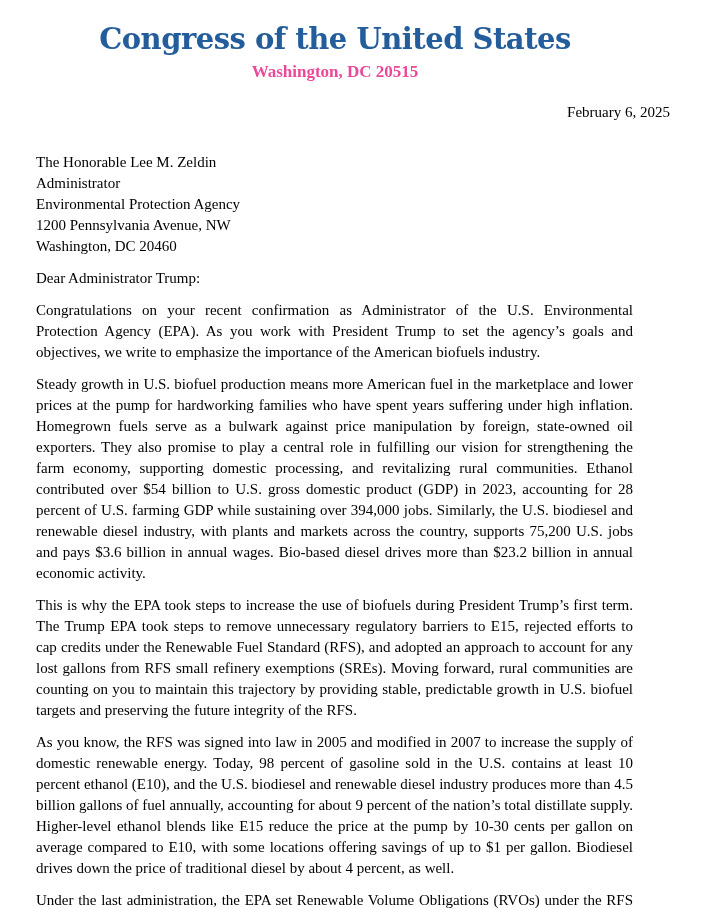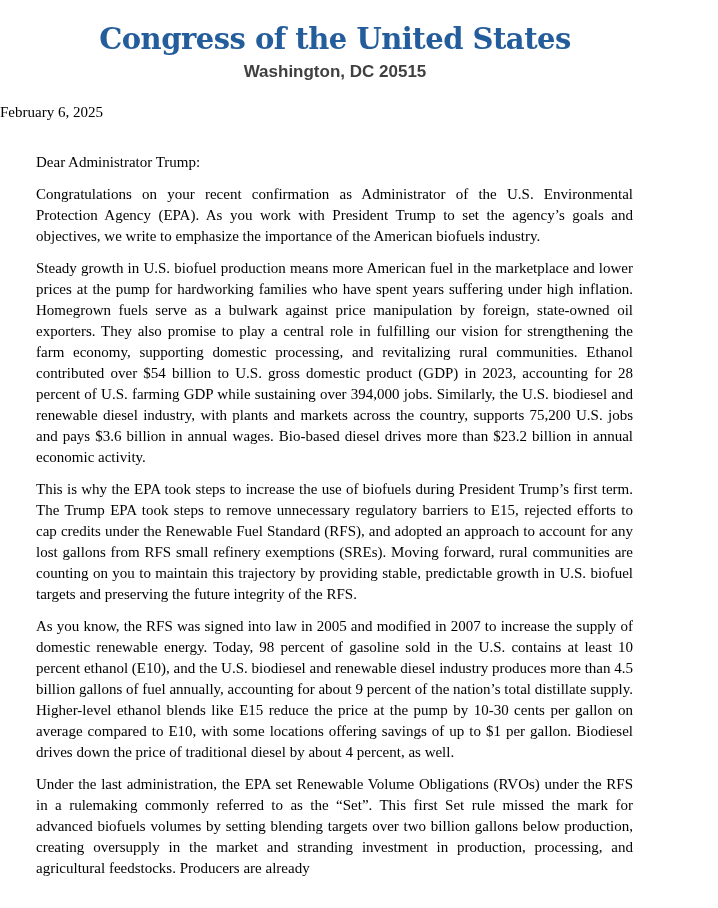--- a/index.html
+++ b/index.html
@@ -25,29 +25,29 @@
     margin: 0;
     font-family: "DejaVu Serif", serif;
     font-weight: 700;
     font-size: 29px;
     line-height: 34px;
     letter-spacing: -0.5px;
     color: #245d9b;
   }
   .letterhead-subtitle {
     margin: 4px 0 0 0;
-    font-family: Liberation Sans, sans-serif;
+    font-family: Liberation Serif, serif;
     font-weight: 700;
     font-size: 17px;
     line-height: 24px;
-    color: #404040;
+    color: #ec4899;
   }
   .date-line {
     margin-top: 18px;
-    text-align: left;
+    text-align: right;
     font-size: 15px;
     line-height: 21px;
   }
   .content {
     margin: 29px 37px 0 36px;
     font-size: 15px;
     line-height: 21px;
   }
   .address-block {
     margin: 0 0 11px 0;
@@ -71,20 +71,27 @@
 
   <div class="letterhead">
     <div class="letterhead-title">Congress of the United States</div>
     <div class="letterhead-subtitle">Washington, DC 20515</div>
   </div>
 
   <div class="date-line">February 6, 2025</div>
 
   <div class="content">
 
+    <div class="address-block">
+      <div class="address-line">The Honorable Lee M. Zeldin</div>
+      <div class="address-line">Administrator</div>
+      <div class="address-line">Environmental Protection Agency</div>
+      <div class="address-line">1200 Pennsylvania Avenue, NW</div>
+      <div class="address-line">Washington, DC 20460</div>
+    </div>
 
     <div class="salutation">Dear Administrator Trump:</div>
 
     <p class="body-par">Congratulations on your recent confirmation as Administrator of the U.S. Environmental Protection Agency (EPA). As you work with President Trump to set the agency’s goals and objectives, we write to emphasize the importance of the American biofuels industry.</p>
     <p class="body-par">Steady growth in U.S. biofuel production means more American fuel in the marketplace and lower prices at the pump for hardworking families who have spent years suffering under high inflation. Homegrown fuels serve as a bulwark against price manipulation by foreign, state-owned oil exporters. They also promise to play a central role in fulfilling our vision for strengthening the farm economy, supporting domestic processing, and revitalizing rural communities. Ethanol contributed over $54 billion to U.S. gross domestic product (GDP) in 2023, accounting for 28 percent of U.S. farming GDP while sustaining over 394,000 jobs. Similarly, the U.S. biodiesel and renewable diesel industry, with plants and markets across the country, supports 75,200 U.S. jobs and pays $3.6 billion in annual wages. Bio-based diesel drives more than $23.2 billion in annual economic activity.</p>
     <p class="body-par">This is why the EPA took steps to increase the use of biofuels during President Trump’s first term. The Trump EPA took steps to remove unnecessary regulatory barriers to E15, rejected efforts to cap credits under the Renewable Fuel Standard (RFS), and adopted an approach to account for any lost gallons from RFS small refinery exemptions (SREs). Moving forward, rural communities are counting on you to maintain this trajectory by providing stable, predictable growth in U.S. biofuel targets and preserving the future integrity of the RFS.</p>
     <p class="body-par">As you know, the RFS was signed into law in 2005 and modified in 2007 to increase the supply of domestic renewable energy. Today, 98 percent of gasoline sold in the U.S. contains at least 10 percent ethanol (E10), and the U.S. biodiesel and renewable diesel industry produces more than 4.5 billion gallons of fuel annually, accounting for about 9 percent of the nation’s total distillate supply. Higher-level ethanol blends like E15 reduce the price at the pump by 10-30 cents per gallon on average compared to E10, with some locations offering savings of up to $1 per gallon. Biodiesel drives down the price of traditional diesel by about 4 percent, as well.</p>
     <p class="body-par">Under the last administration, the EPA set Renewable Volume Obligations (RVOs) under the RFS in a rulemaking commonly referred to as the “Set”. This first Set rule missed the mark for advanced biofuels volumes by setting blending targets over two billion gallons below production, creating oversupply in the market and stranding investment in production, processing, and agricultural feedstocks. Producers are already</p>
 
   </div>

